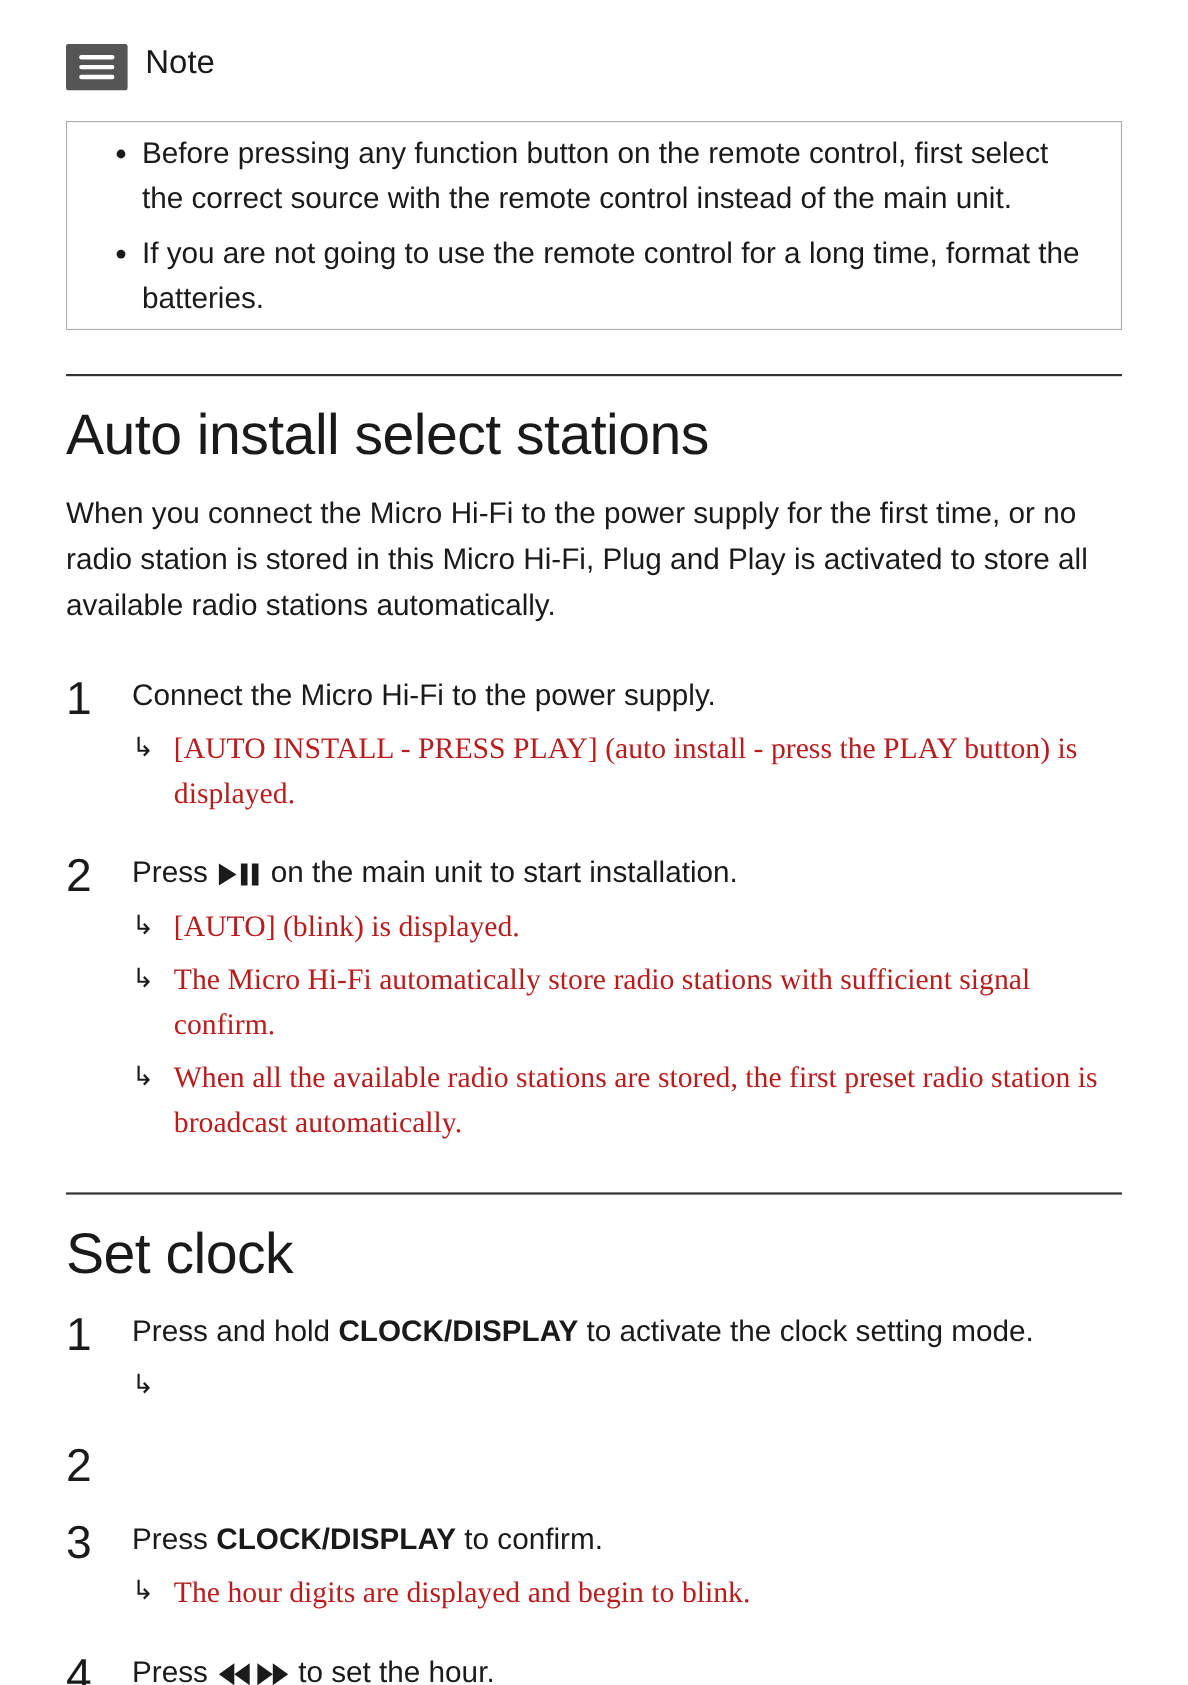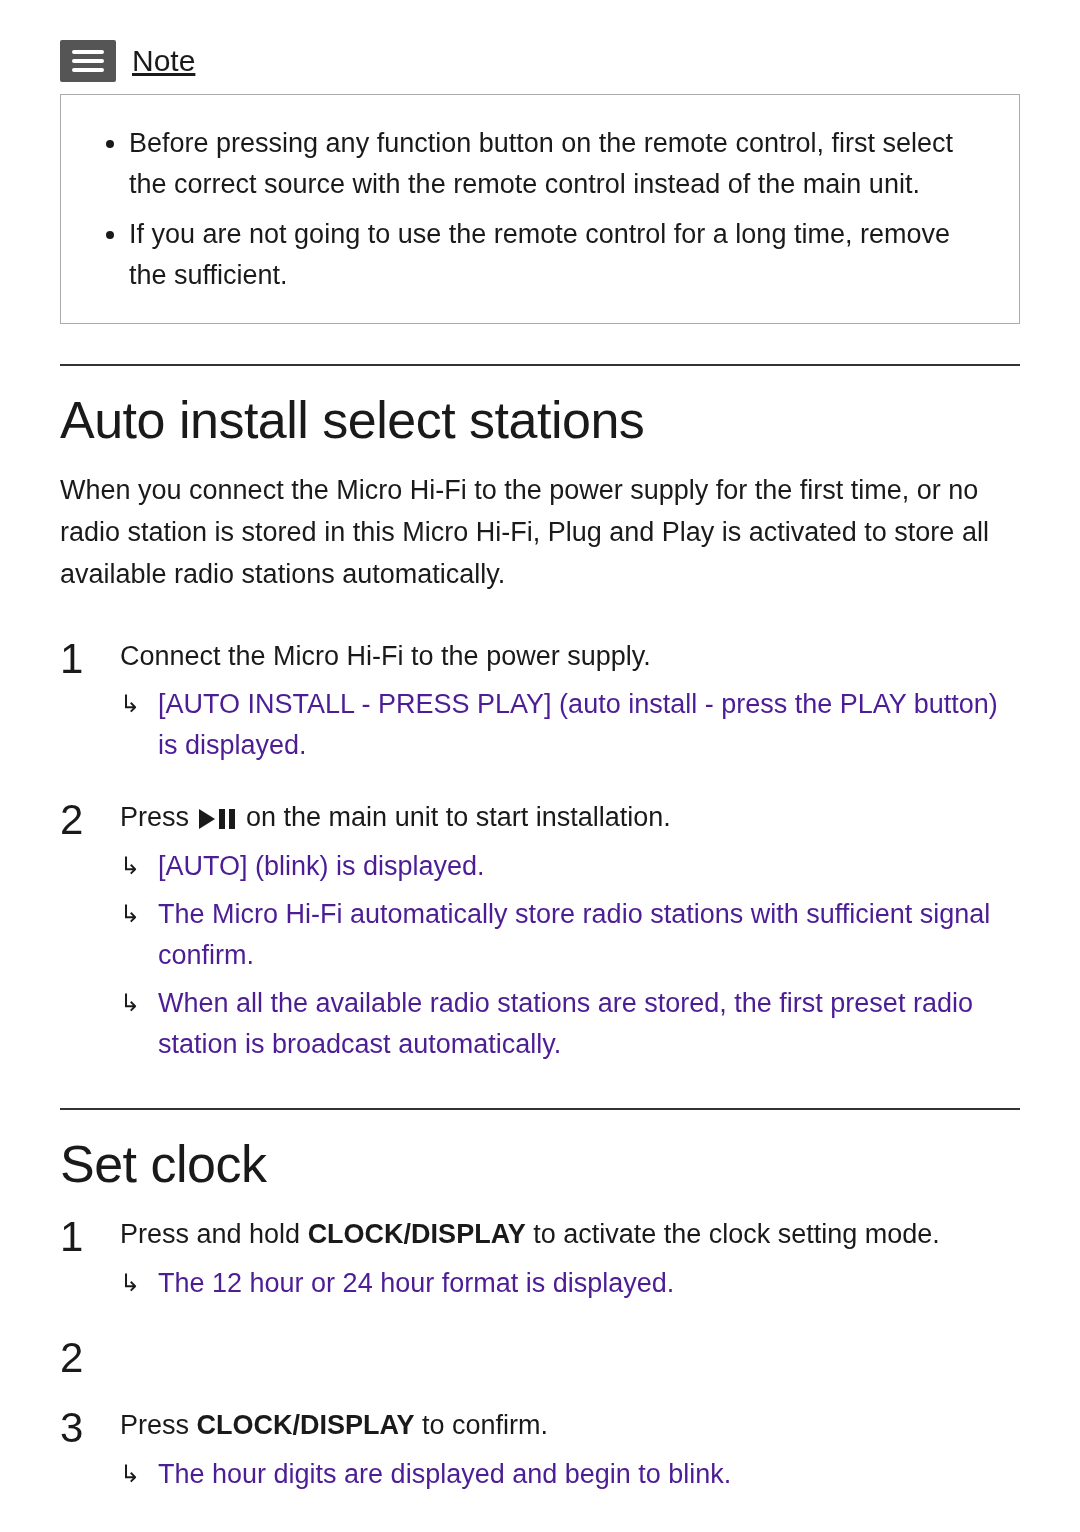--- a/index.html
+++ b/index.html
@@ -17,24 +17,22 @@
       min-height: 1532px;
       padding: 40px 60px 60px 60px;
     }
 
     .note-section {
       margin-bottom: 40px;
     }
 
     .note-header {
       display: flex;
-      align-items: center;
       gap: 16px;
-      margin-bottom: 12px;
-      text-decoration: underline;
+      margin-bottom: 28px;
     }
 
     .note-icon {
       display: flex;
       flex-direction: column;
       gap: 5px;
       background: #555;
       padding: 10px 12px;
       border-radius: 2px;
     }
@@ -48,21 +46,21 @@
     }
 
     .note-title {
       font-size: 30px;
       font-weight: normal;
       color: #1a1a1a;
     }
 
     .note-box {
       border: 1px solid #aaa;
-      padding: 28px 32px;
+      padding: 8px 32px;
     }
 
     .note-box ul {
       list-style: disc;
       padding-left: 36px;
     }
 
     .note-box ul li {
       font-size: 27px;
       line-height: 1.5;
@@ -137,21 +135,22 @@
     .arrow {
       min-width: 28px;
       font-size: 24px;
       color: #1a1a1a;
       margin-top: 2px;
     }
 
     .sub-text {
       font-size: 27px;
       line-height: 1.5;
-      color: #4c1d95;
+      color: #b91c1c;
+      font-family: Liberation Serif, serif;
     }
 
     .play-icon {
       display: inline-flex;
       align-items: center;
       gap: 2px;
       vertical-align: middle;
       margin: 0 2px;
     }
 
@@ -190,21 +189,21 @@
     <div class="note-icon">
       <span></span>
       <span></span>
       <span></span>
     </div>
     <span class="note-title">Note</span>
   </div>
   <div class="note-box">
     <ul>
       <li>Before pressing any function button on the remote control, first select the correct source with the remote control instead of the main unit.</li>
-      <li>If you are not going to use the remote control for a long time, remove the sufficient.</li>
+      <li>If you are not going to use the remote control for a long time, format the batteries.</li>
     </ul>
   </div>
 </div>
 
 <hr class="divider">
 
 <div>
   <h2 class="section-title">Auto install select stations</h2>
   <p class="section-intro">When you connect the Micro Hi-Fi to the power supply for the first time, or no radio station is stored in this Micro Hi-Fi, Plug and Play is activated to store all available radio stations automatically.</p>
 
@@ -262,21 +261,20 @@
 
   <ol class="steps">
 
     <li class="step-item">
       <span class="step-number step-number-large">1</span>
       <div class="step-content">
         <span>Press and hold <strong>CLOCK/DISPLAY</strong> to activate the clock setting mode.</span>
         <ul class="sub-items">
           <li class="sub-item">
             <span class="arrow">↳</span>
-            <span class="sub-text">The 12 hour or 24 hour format is displayed.</span>
           </li>
         </ul>
       </div>
     </li>
 
     <li class="step-item">
       <span class="step-number step-number-large">2</span>
     </li>
 
     <li class="step-item">

